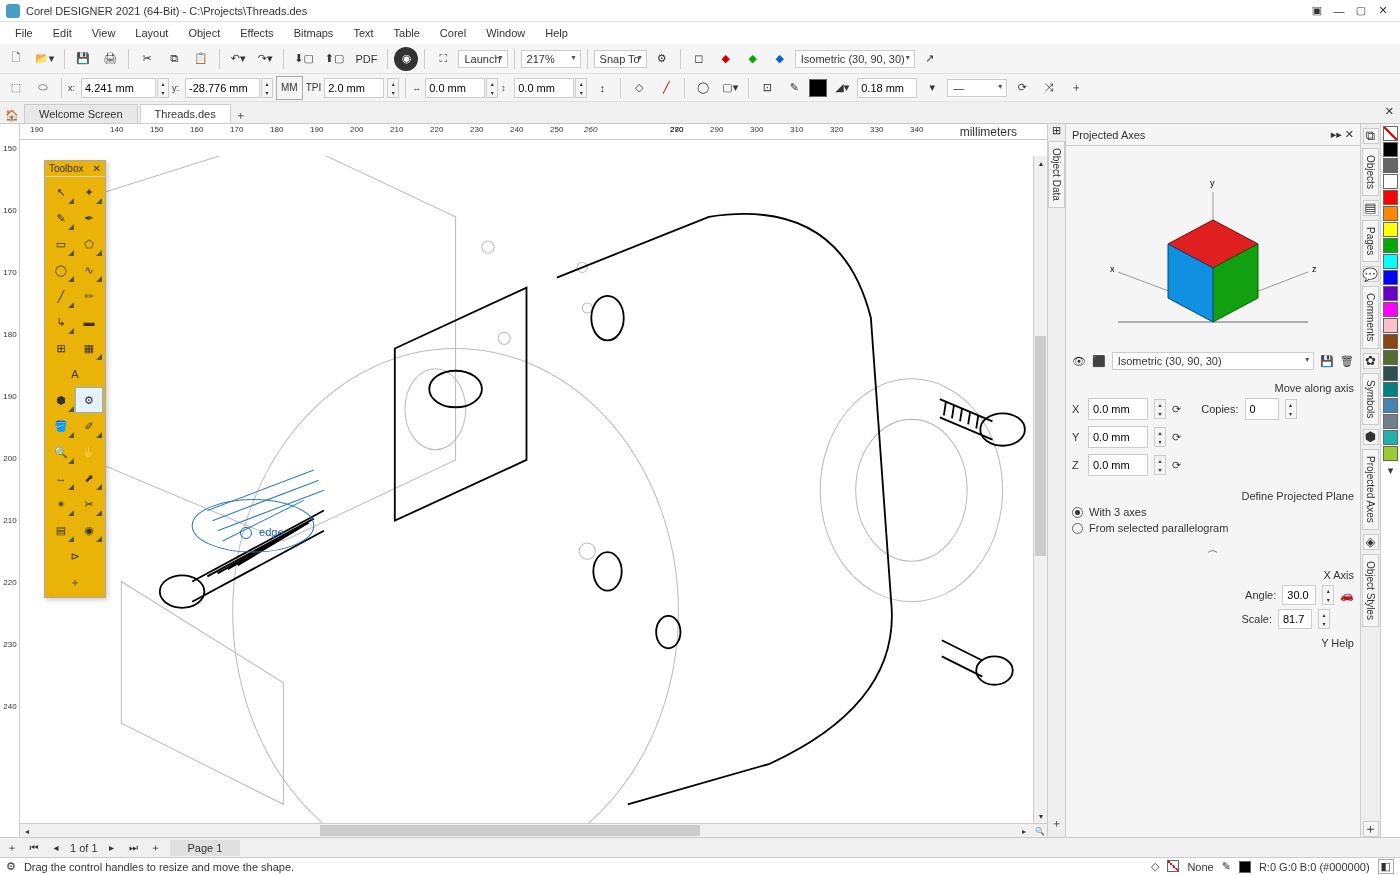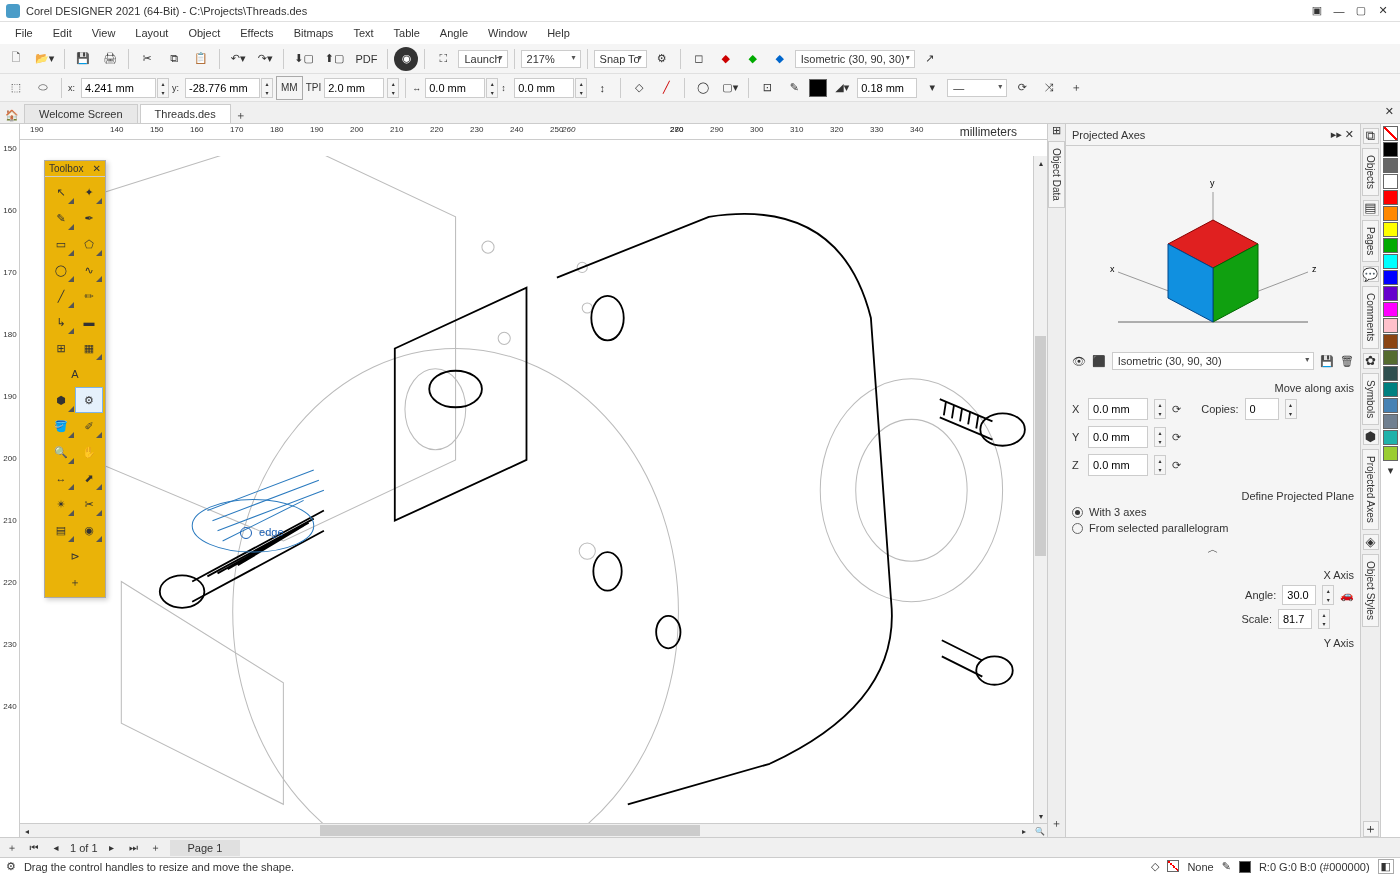--- a/index.html
+++ b/index.html
@@ -129,21 +129,21 @@
 <div class="menubar">
   <div class="menu">File</div>
   <div class="menu">Edit</div>
   <div class="menu">View</div>
   <div class="menu">Layout</div>
   <div class="menu">Object</div>
   <div class="menu">Effects</div>
   <div class="menu">Bitmaps</div>
   <div class="menu">Text</div>
   <div class="menu">Table</div>
-  <div class="menu">Angle</div>
+  <div class="menu">Corel</div>
   <div class="menu">Window</div>
   <div class="menu">Help</div>
 </div>
 
 <div class="toolbar">
   <div class="tbtn">🗋</div>
   <div class="tbtn">📂▾</div>
   <div class="tsep"></div>
   <div class="tbtn">💾</div>
   <div class="tbtn">🖨</div>
@@ -272,21 +272,21 @@
       <span class="tick" style="left:170px;">160</span>
       <span class="tick" style="left:210px;">170</span>
       <span class="tick" style="left:250px;">180</span>
       <span class="tick" style="left:290px;">190</span>
       <span class="tick" style="left:330px;">200</span>
       <span class="tick" style="left:370px;">210</span>
       <span class="tick" style="left:410px;">220</span>
       <span class="tick" style="left:450px;">230</span>
       <span class="tick" style="left:490px;">240</span>
       <span class="tick" style="left:530px;">250</span>
-      <span class="tick" style="left:542px;font-style:italic;">260</span>
+      <span class="tick" style="left:564px;font-style:italic;">260</span>
       <span class="tick" style="left:610px;margin-left:40px;">270</span>
       <span class="tick" style="left:650px;text-align:center;">280</span>
       <span class="tick" style="left:690px;">290</span>
       <span class="tick" style="left:730px;">300</span>
       <span class="tick" style="left:770px;">310</span>
       <span class="tick" style="left:810px;">320</span>
       <span class="tick" style="left:850px;">330</span>
       <span class="tick" style="left:890px;">340</span>
       <span class="unit">millimeters</span>
     </div>
@@ -495,21 +495,21 @@
       </div>
       <div class="subrow">
         <span class="sublbl">Scale:</span>
         <input class="subinp" value="81.7 %" style="">
         <div class="spinner">
             <span>▴</span>
             <span>▾</span>
           </div>
         <span style="width:18px;"></span>
       </div>
-      <div class="panellbl">Y Axis</div>
+      <div class="panellbl">Y Help</div>
     </div>
   </div>
 
   <div class="sidetabs">
     <div class="sidetab ico">⧉</div>
     <div class="sidetab">Objects</div>
     <div class="sidetab ico">▤</div>
     <div class="sidetab">Pages</div>
     <div class="sidetab ico">💬</div>
     <div class="sidetab">Comments</div>

